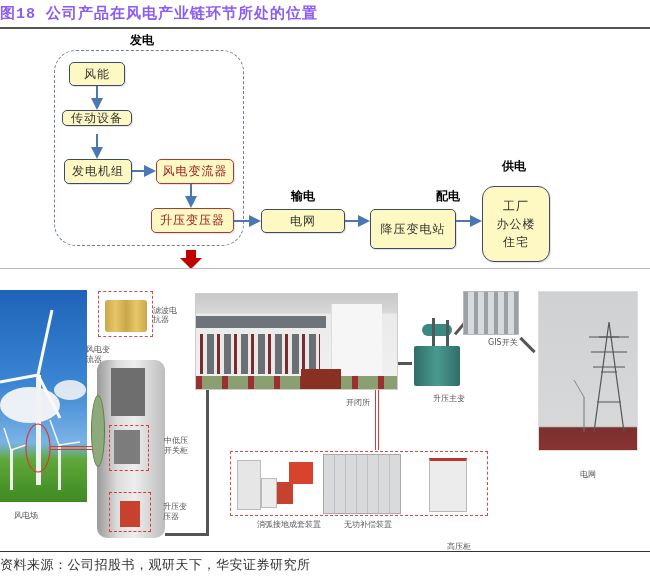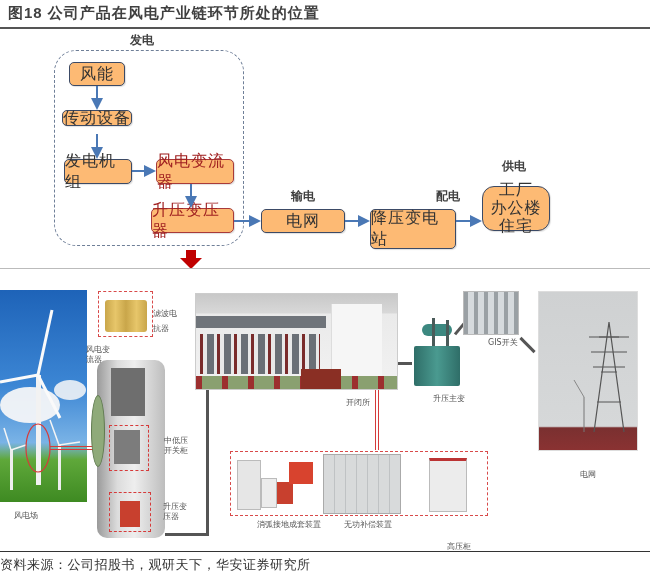--- a/index.html
+++ b/index.html
@@ -1,27 +1,27 @@
 <!DOCTYPE html>
 <html><head>
 <meta charset="utf-8">
 <style>
   html, body { margin: 0; padding: 0; background: #ffffff; }
   body { width: 650px; height: 580px; position: relative; overflow: hidden;
          font-family: "DejaVu Serif", "Liberation Serif", serif; color: #222; }
   .abs { position: absolute; }
-  .title { left: 8px; top: 4px; font-size: 15px; font-weight: bold; letter-spacing: 1px; color: #404040;
-           font-family: Liberation Sans, sans-serif; white-space: nowrap; }
+  .title { left: 0; top: 4px; font-size: 15px; font-weight: bold; letter-spacing: 1px; color: #8b5cf6;
+           font-family: Liberation Mono, monospace; white-space: nowrap; }
   .rule-top { left: 0; top: 27px; width: 650px; height: 2px; background: #555; }
   .rule-bottom { left: 0; top: 551px; width: 650px; height: 1px; background: #333; }
   .source { left: 0; top: 556px; font-size: 13px; color: #333; white-space: nowrap; letter-spacing: 0.5px; }
-  .section-label { font-size: 12px; font-weight: bold; color: #404040; white-space: nowrap; }
-  .box { position: absolute; border: 1.5px solid #3b4a66; border-radius: 5px; background: #fdba74;
-         display: flex; align-items: center; justify-content: center; font-size: 16px; color: #333;
-         box-sizing: border-box; letter-spacing: 1px; box-shadow: 1px 1px 1px rgba(0,0,0,0.12); font-family: Liberation Mono, monospace; }
+  .section-label { font-size: 12px; font-weight: bold; color: #000000; white-space: nowrap; }
+  .box { position: absolute; border: 1.5px solid #3b4a66; border-radius: 5px; background: #fef9c3;
+         display: flex; align-items: center; justify-content: center; font-size: 12px; color: #333;
+         box-sizing: border-box; letter-spacing: 1px; box-shadow: 1px 1px 1px rgba(0,0,0,0.12); }
   .box.red { border-color: #a83a3a; color: #a02020; }
   .box.supply { flex-direction: column; line-height: 18px; border-radius: 12px; }
   .dashed-group { left: 54px; top: 50px; width: 190px; height: 196px; border: 1.5px dashed #6f7f98;
                   border-radius: 22px; box-sizing: border-box; }
   .divider { left: 0; top: 268px; width: 650px; height: 1px; background: #bbb; }
   .photo { position: absolute; box-sizing: border-box; overflow: hidden; }
   .caption { position: absolute; font-size: 8px; color: #555; white-space: nowrap;
              font-family: "DejaVu Sans", sans-serif; }
   .red-dash { position: absolute; border: 1.5px dashed #d84a4a; box-sizing: border-box; }
   .connector { position: absolute; background: #555; }
@@ -41,21 +41,21 @@
 <div class="box red" style="left:156px;top:159px;width:78px;height:25px;">风电变流器</div>
 <div class="box red" style="left:151px;top:208px;width:83px;height:25px;">升压变压器</div>
 
 <div class="abs section-label" style="left:291px;top:188px;">输电</div>
 <div class="box" style="left:261px;top:209px;width:84px;height:24px;">电网</div>
 
 <div class="abs section-label" style="left:400px;top:188px;padding-left:36px;">配电</div>
 <div class="box" style="left:370px;top:209px;width:86px;height:40px;">降压变电站</div>
 
 <div class="abs section-label" style="left:502px;top:158px;">供电</div>
-<div class="box supply" style="left:482px;top:186px;width:68px;height:45px;">
+<div class="box supply" style="left:482px;top:186px;width:68px;height:76px;">
   <span>工厂</span>
   <span>办公楼</span>
   <span>住宅</span>
 </div>
 
 <svg class="abs" style="left:0;top:0;" width="650" height="270">
   <defs>
     <marker id="ah" markerWidth="6" markerHeight="6" refX="5" refY="3" orient="auto">
       <path d="M0,0 L6,3 L0,6 z" fill="#4a78b5"></path>
     </marker>
@@ -92,21 +92,21 @@
     <ellipse cx="38" cy="158" rx="12" ry="24" fill="none" stroke="#d63a3a" stroke-width="1.2"></ellipse>
   </svg>
 </div>
 <div class="caption" style="left:14px;top:510px;">风电场</div>
 <div class="connector" style="left:50px;top:446px;width:44px;height:1px;background:#d63a3a;"></div>
 <div class="connector" style="left:50px;top:449px;width:44px;height:1px;background:#d63a3a;"></div>
 
 <div class="red-dash" style="left:98px;top:291px;width:55px;height:46px;">
   <div style="position:absolute;left:6px;top:8px;width:42px;height:32px;background:linear-gradient(90deg,#c9a64a,#e7c66a,#c9a64a,#e7c66a,#c9a64a);border-radius:3px;"></div>
 </div>
-<div class="caption" style="left:153px;top:306px;width:30px;white-space:normal;line-height:15px;">滤波电抗器</div>
+<div class="caption" style="left:153px;top:306px;width:30px;white-space:normal;line-height:9px;">滤波电抗器</div>
 
 <div class="photo" style="left:97px;top:360px;width:68px;height:178px;background:linear-gradient(90deg,#9a9a9a,#dcdcdc 30%,#eeeeee 55%,#bdbdbd);border-radius:10px;">
   <div style="position:absolute;left:14px;top:8px;width:34px;height:48px;background:#6e6e6e;"></div>
   <div style="position:absolute;left:12px;top:65px;width:40px;height:46px;border:1.5px dashed #d63a3a;box-sizing:border-box;">
     <div style="position:absolute;left:4px;top:4px;width:26px;height:34px;background:#7c7c7c;"></div>
   </div>
   <div style="position:absolute;left:12px;top:132px;width:42px;height:40px;border:1.5px dashed #d63a3a;box-sizing:border-box;">
     <div style="position:absolute;left:10px;top:8px;width:20px;height:26px;background:#c8402e;"></div>
   </div>
 </div>

